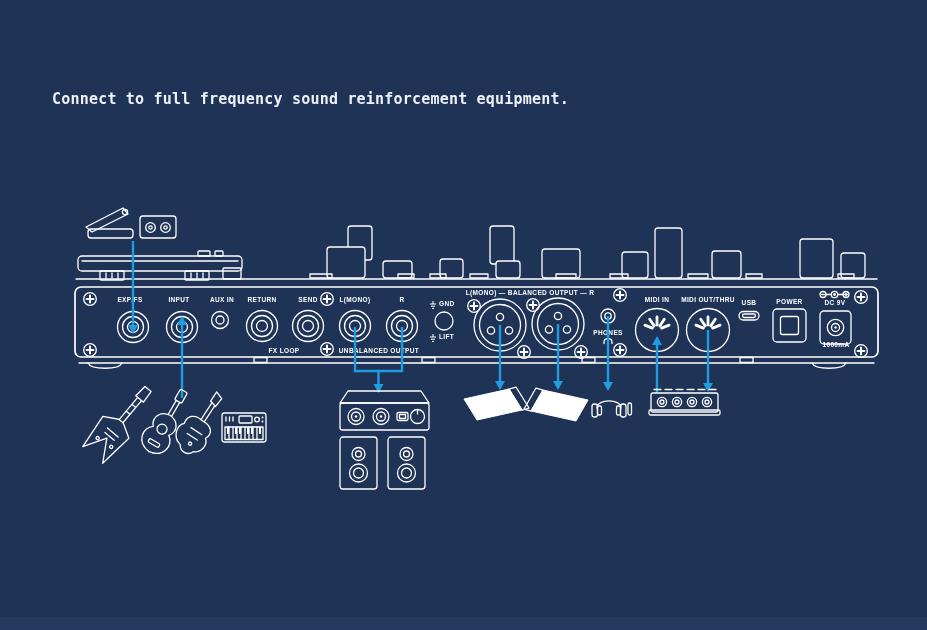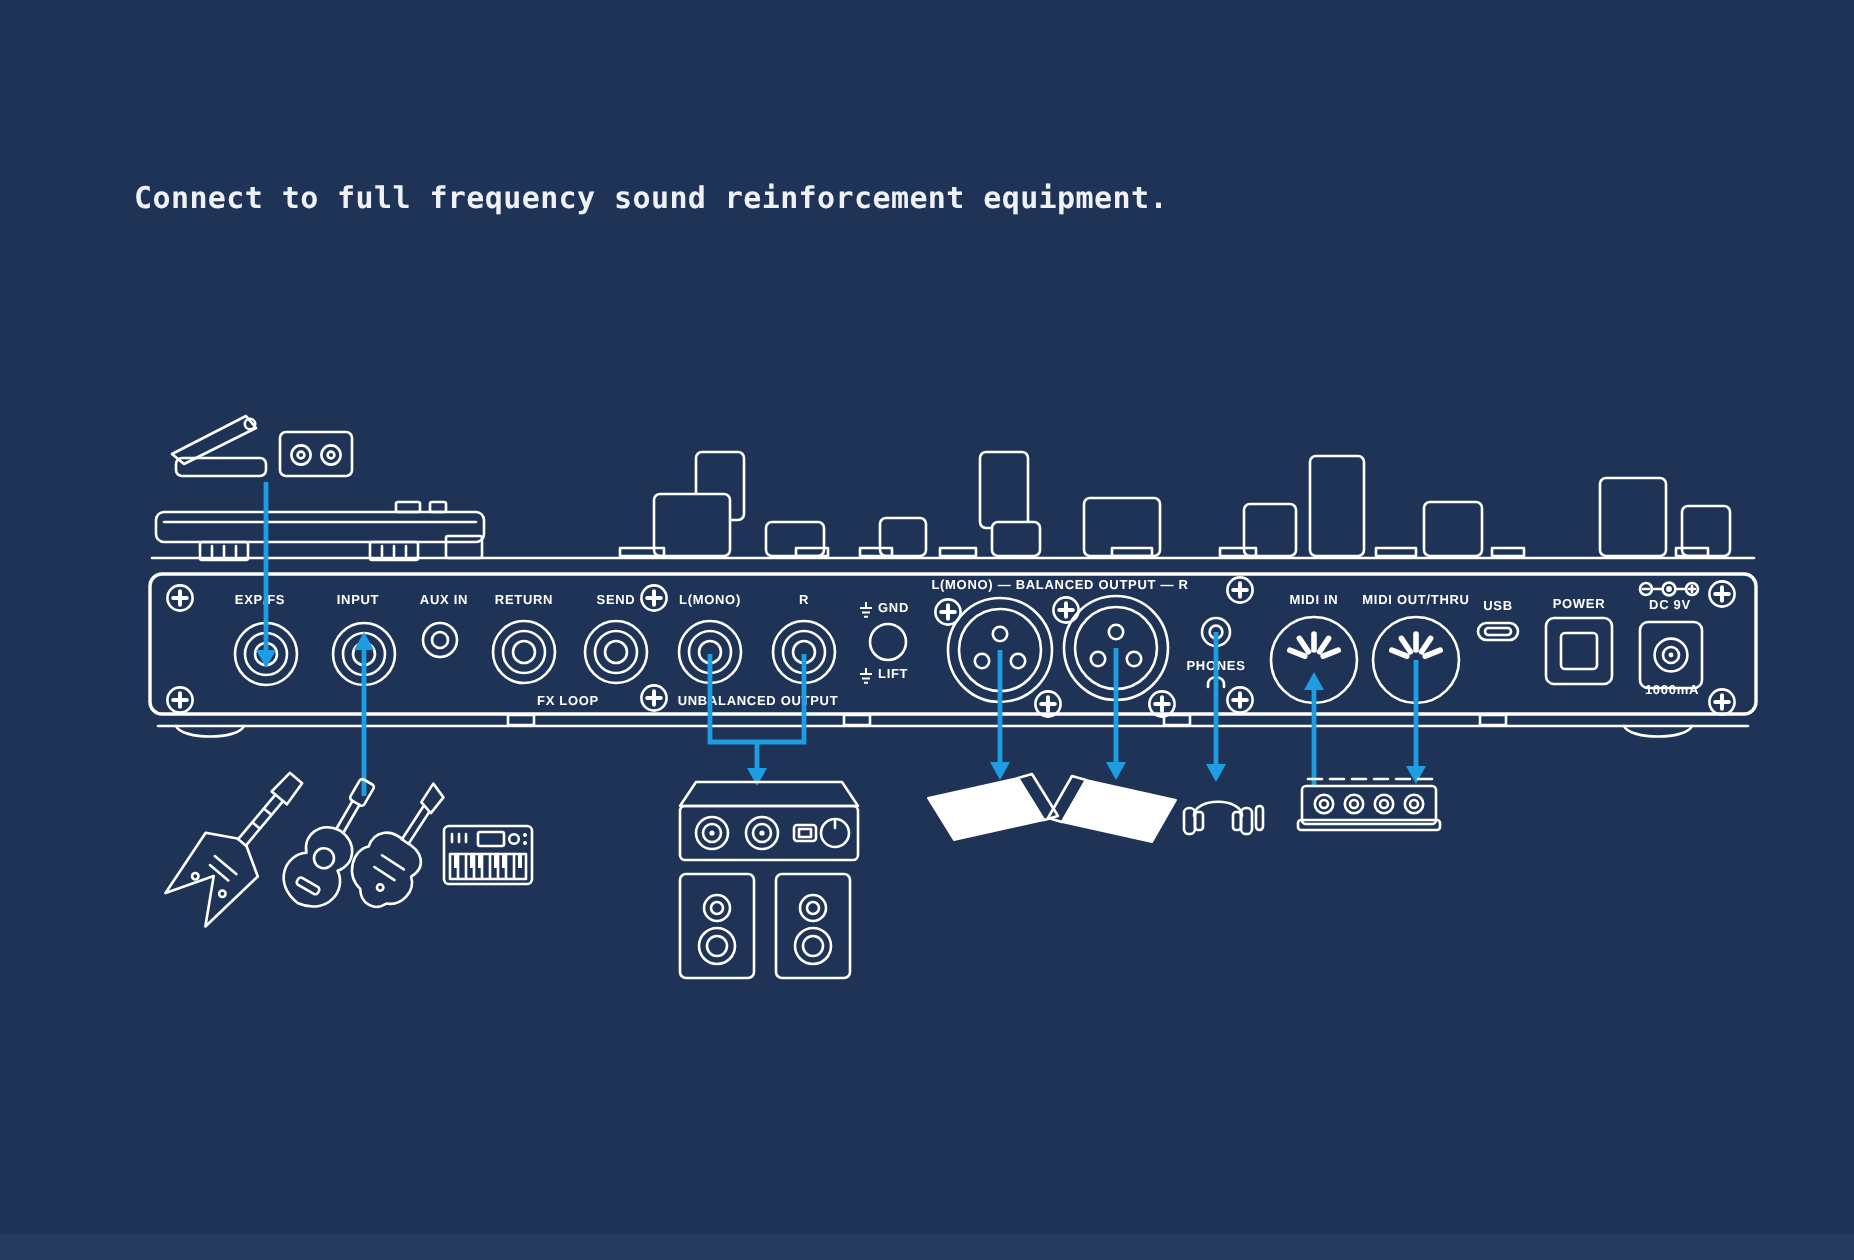--- a/index.html
+++ b/index.html
@@ -1,18 +1,18 @@
 <!DOCTYPE html>
 <html><head>
 <meta charset="utf-8">
 <style>
   html,body{margin:0;padding:0;background:#1f3357;}
   .page{position:relative;width:927px;height:630px;background:#1f3357;overflow:hidden;
         font-family:"Liberation Sans",sans-serif;}
-  .title{position:absolute;left:67px;top:90px;color:#eef1f6;
+  .title{position:absolute;left:52px;top:90px;color:#eef1f6;
          font-family:"DejaVu Sans Mono",monospace;font-size:15px;font-weight:bold;
          letter-spacing:.2px;white-space:nowrap;}
   .footer-band{position:absolute;left:0;bottom:0;width:927px;height:13px;background:#253a5f;}
   svg{position:absolute;left:0;top:0;}
   .ln{stroke:#ffffff;stroke-width:1.3;fill:none;stroke-linecap:round;stroke-linejoin:round;}
   .lnf{stroke:#ffffff;stroke-width:1.3;fill:#1f3357;stroke-linejoin:round;}
   .wfill{fill:#ffffff;stroke:#ffffff;stroke-width:1;stroke-linejoin:round;}
   .pl{font-family:"Liberation Sans",sans-serif;font-weight:bold;font-size:6.5px;fill:#ffffff;
       letter-spacing:.35px;text-anchor:middle;}
   .pls{text-anchor:start;}

